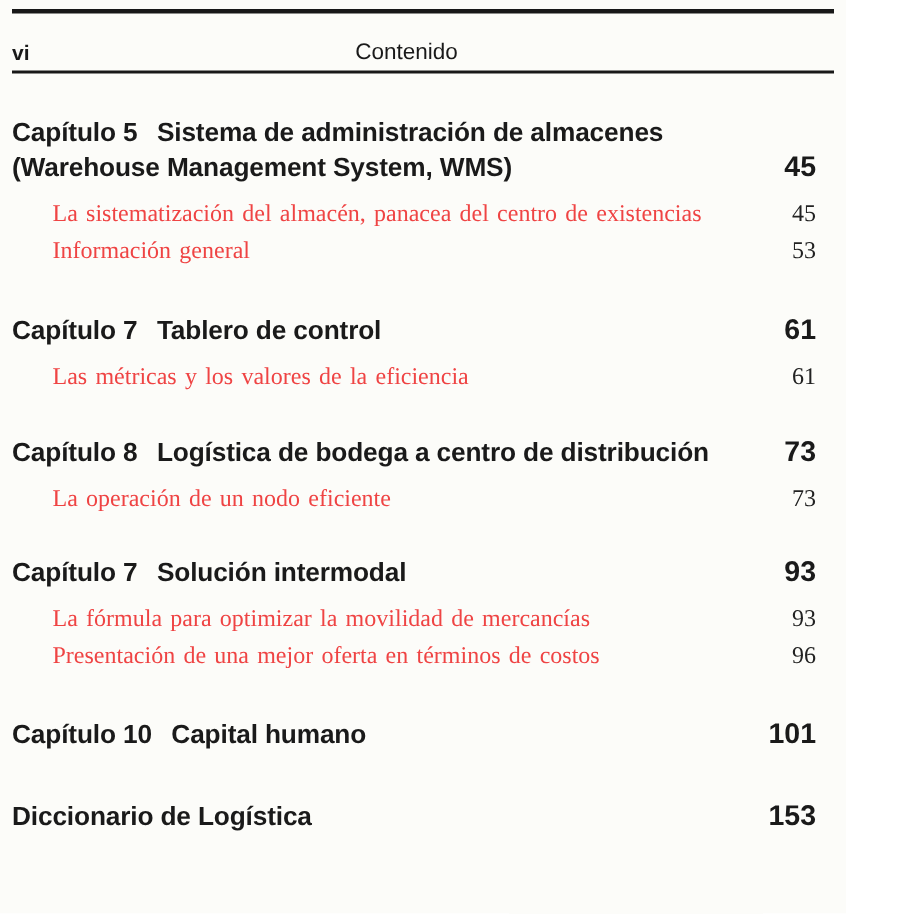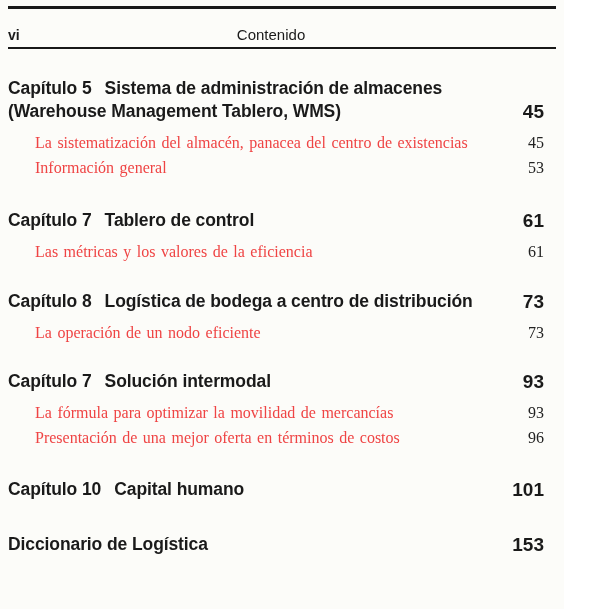--- a/index.html
+++ b/index.html
@@ -103,21 +103,21 @@
     <span class="folio">vi</span>
     <span class="running-title">Contenido</span>
   </div>
 
   <div class="rule rule-thin"></div>
 
   <div class="toc">
 
     <section class="chapter mt-ch6">
       <div class="ch-row">
-        <h2 class="ch-title"><span class="ch-label">Capítulo 5</span><span>Sistema de administración de almacenes</span><br><span>(Warehouse Management Tablero, WMS)</span></h2>
+        <h2 class="ch-title"><span class="ch-label">Capítulo 5</span><span>Sistema de administración de almacenes</span><br><span>(Warehouse Management System, WMS)</span></h2>
         <span class="ch-page">45</span>
       </div>
       <ul class="subs">
         <li class="sub-row">
           <span class="sub-title">La sistematización del almacén, panacea del centro de existencias</span>
           <span class="sub-page">45</span>
         </li>
         <li class="sub-row">
           <span class="sub-title">Información general</span>
           <span class="sub-page">53</span>

